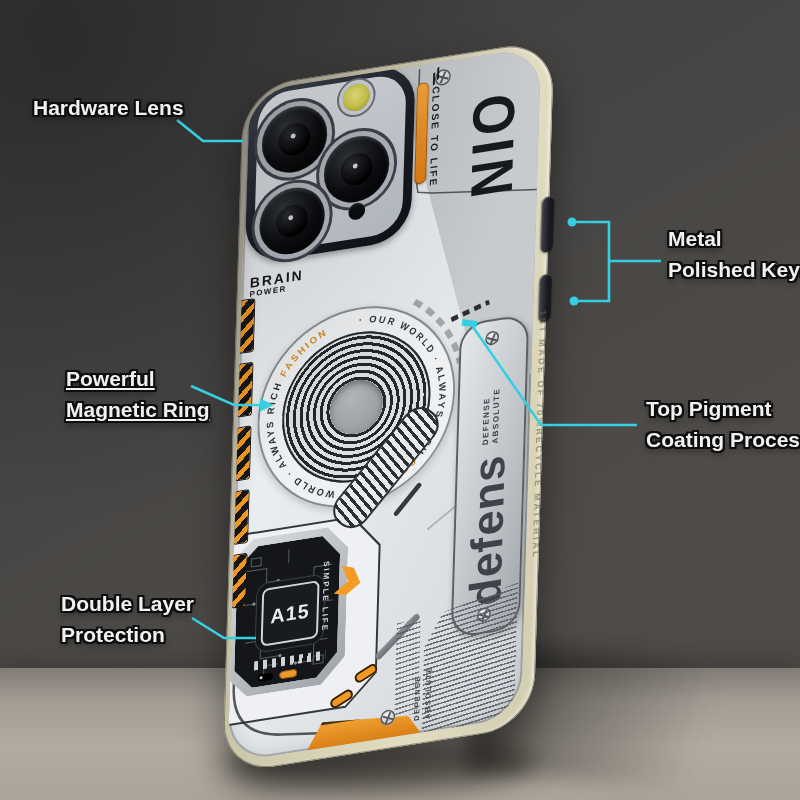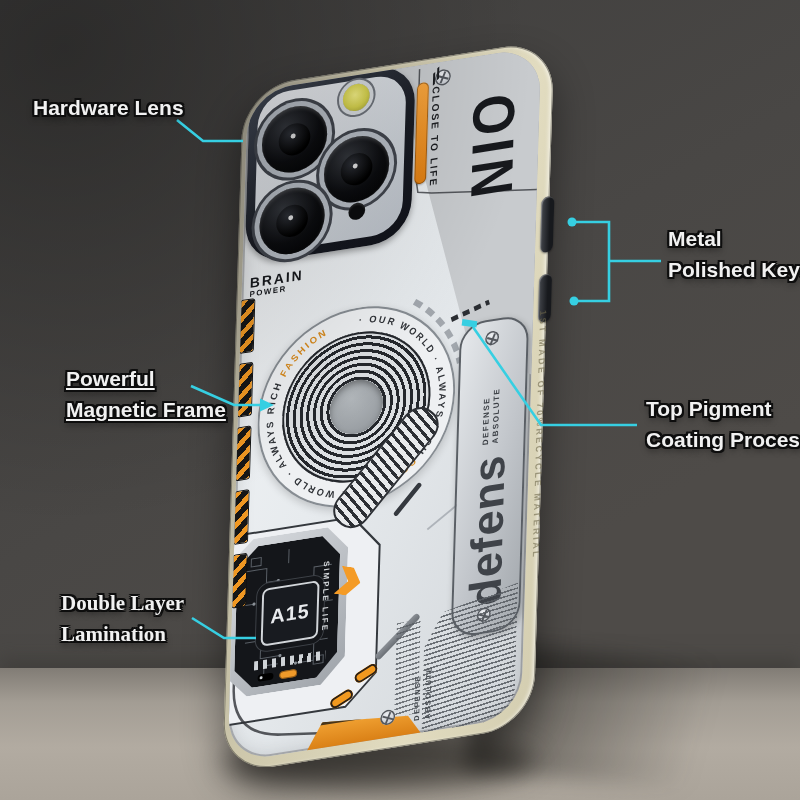--- a/index.html
+++ b/index.html
@@ -322,23 +322,23 @@
 
   <div class="anno" style="left:33px;top:92px;">
     <span>Hardware Lens</span>
   </div>
   <div class="anno" style="left:668px;top:223px;">
     <span>Metal</span>
     <span>Polished Keys</span>
   </div>
   <div class="anno" style="left:66px;top:363px;text-decoration:underline;">
     <span>Powerful</span>
-    <span>Magnetic Frame</span>
+    <span>Magnetic Ring</span>
   </div>
   <div class="anno" style="left:646px;top:393px;">
     <span>Top Pigment</span>
     <span>Coating Process</span>
   </div>
-  <div class="anno" style="left:61px;top:588px;font-family:Liberation Serif, serif;">
+  <div class="anno" style="left:61px;top:588px;">
     <span>Double Layer</span>
-    <span>Lamination</span>
+    <span>Protection</span>
   </div>
 </div>
 
 </body></html>

